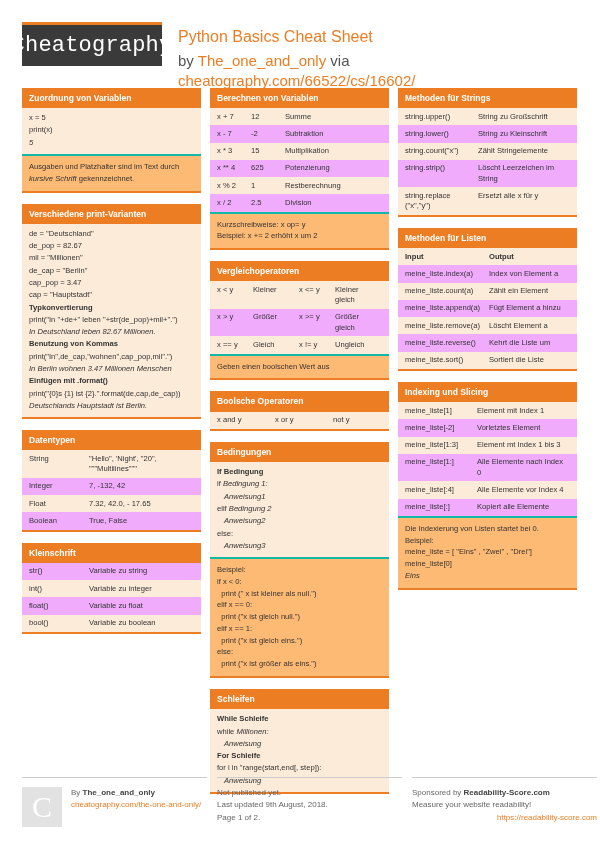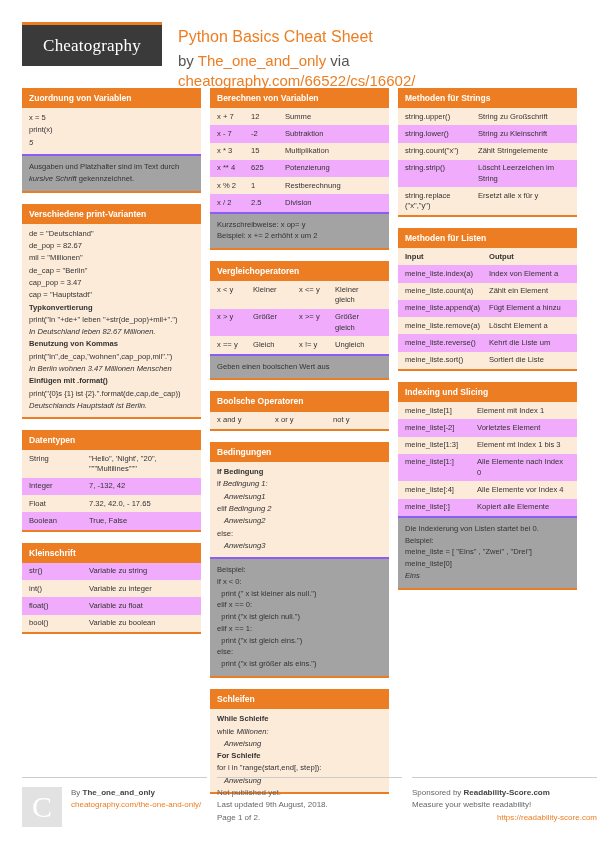--- a/index.html
+++ b/index.html
@@ -36,22 +36,22 @@
     background: #3a3a3a;
     border-top: 3px solid #ED7D22;
     box-sizing: border-box;
     display: flex;
     align-items: center;
     justify-content: center;
     flex: none;
   }
   .logo-text {
     color: #ffffff;
-    font-family: Liberation Serif, serif;
-    font-size: 17px;
+    font-family: Liberation Mono, monospace;
+    font-size: 22px;
     letter-spacing: 0.2px;
   }
   .header-text {
     margin-left: 16px;
     padding-top: 4px;
     line-height: 1.35;
   }
   .sheet-title {
     color: #ED7D22;
     font-size: 16px;
@@ -132,22 +132,22 @@
     padding: 4px 7px 5px 7px;
     font-size: 7.6px;
     line-height: 1.62;
     background: #FDEBD9;
   }
   .lines .ln { white-space: pre-wrap; }
   .lines .it { font-style: italic; }
   .lines .bold { font-weight: bold; }
   .lines .ind { padding-left: 7px; }
   .note {
-    border-top: 2px solid #8b5cf6;
-    background: #a3a3a3;
+    border-top: 2px solid #14b8a6;
+    background: #fdba74;
     padding: 5px 7px 6px 7px;
     font-size: 7.6px;
     line-height: 1.55;
   }
   .note .it { font-style: italic; }
   .note .ln { white-space: pre-wrap; }
 
   
   .footer {
     position: absolute;

